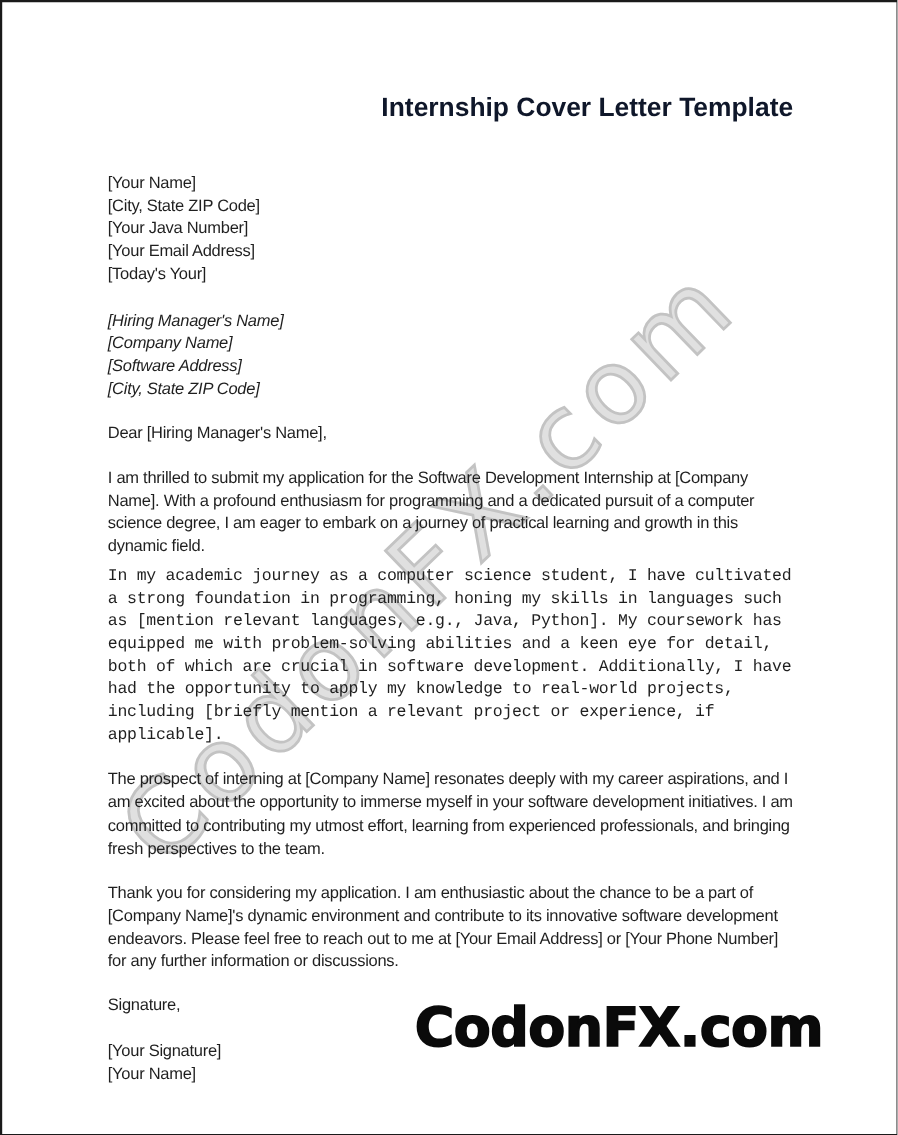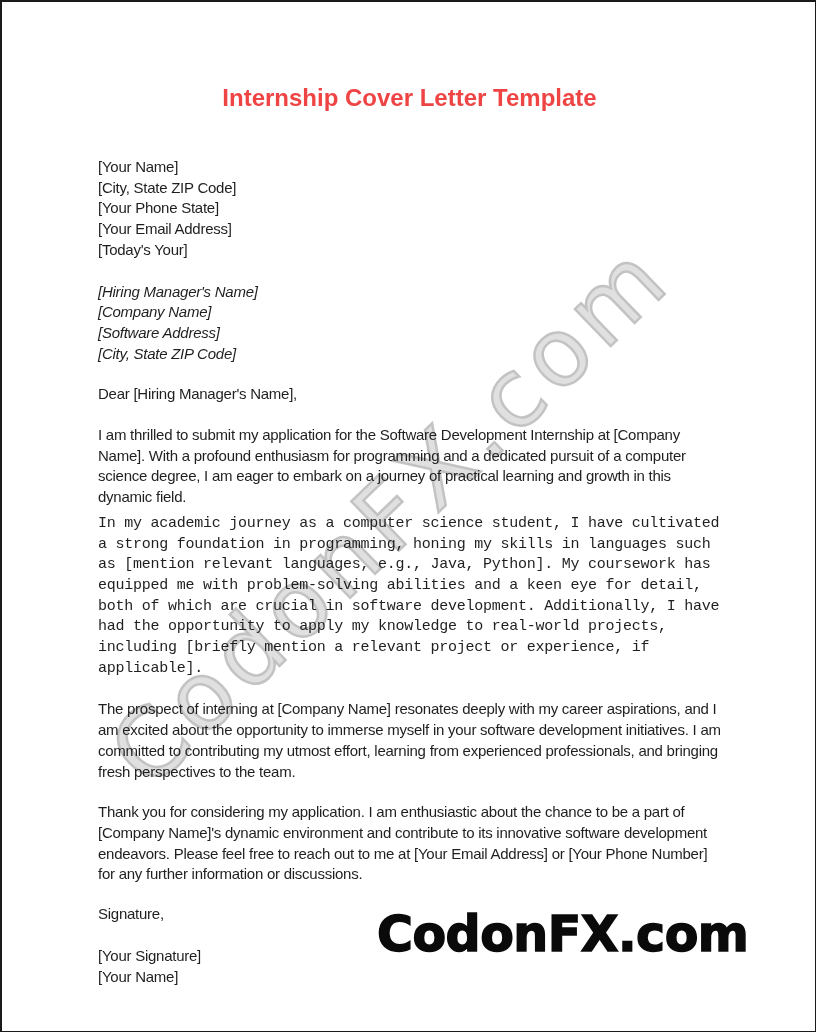--- a/index.html
+++ b/index.html
@@ -39,25 +39,25 @@
     position: relative;
     z-index: 1;
     padding: 0 94px 0 96px;
     font-size: 15px;
     line-height: 20.7px;
     letter-spacing: -0.25px;
   }
   .title {
     margin: 0;
     padding-top: 81px;
-    text-align: center;
+    text-align: right;
     font-size: 24px;
     line-height: 29px;
     font-weight: bold;
-    color: #ef4444;
+    color: #0f172a;
     letter-spacing: 0;
   }
   .block { margin: 0; }
   .sender-block    { margin-top: 45px; }
   .recipient-block { margin-top: 21px; font-style: italic; }
   .salutation      { margin-top: 20px; }
   .para            { margin: 20px 0 0 0; }
   .para-2          { margin-top: 6px; font-family: Liberation Mono, monospace; }
   .closing         { margin-top: 19px; }
   .signature-block { margin-top: 21px; }
@@ -83,21 +83,21 @@
 
   <div class="watermark">CodonFX.com</div>
 
   <div class="content">
 
     <h1 class="title">Internship Cover Letter Template</h1>
 
     <div class="block sender-block">
       <div>[Your Name]</div>
       <div>[City, State ZIP Code]</div>
-      <div>[Your Phone State]</div>
+      <div>[Your Java Number]</div>
       <div>[Your Email Address]</div>
       <div>[Today's Your]</div>
     </div>
 
     <div class="block recipient-block">
       <div>[Hiring Manager's Name]</div>
       <div>[Company Name]</div>
       <div>[Software Address]</div>
       <div>[City, State ZIP Code]</div>
     </div>

